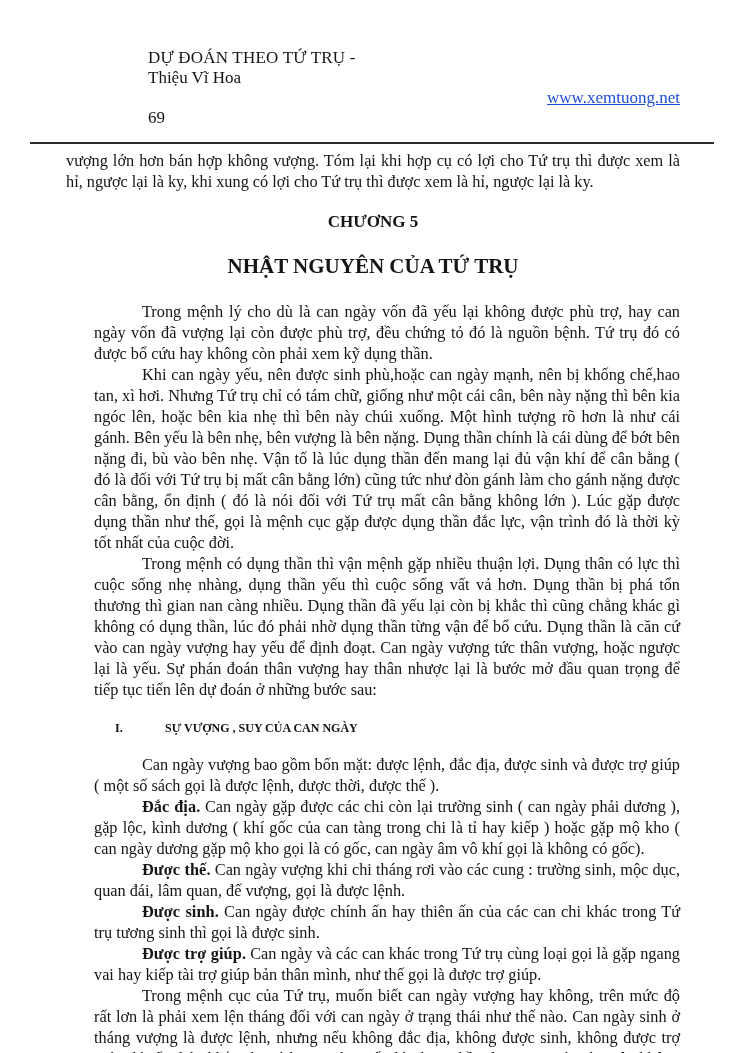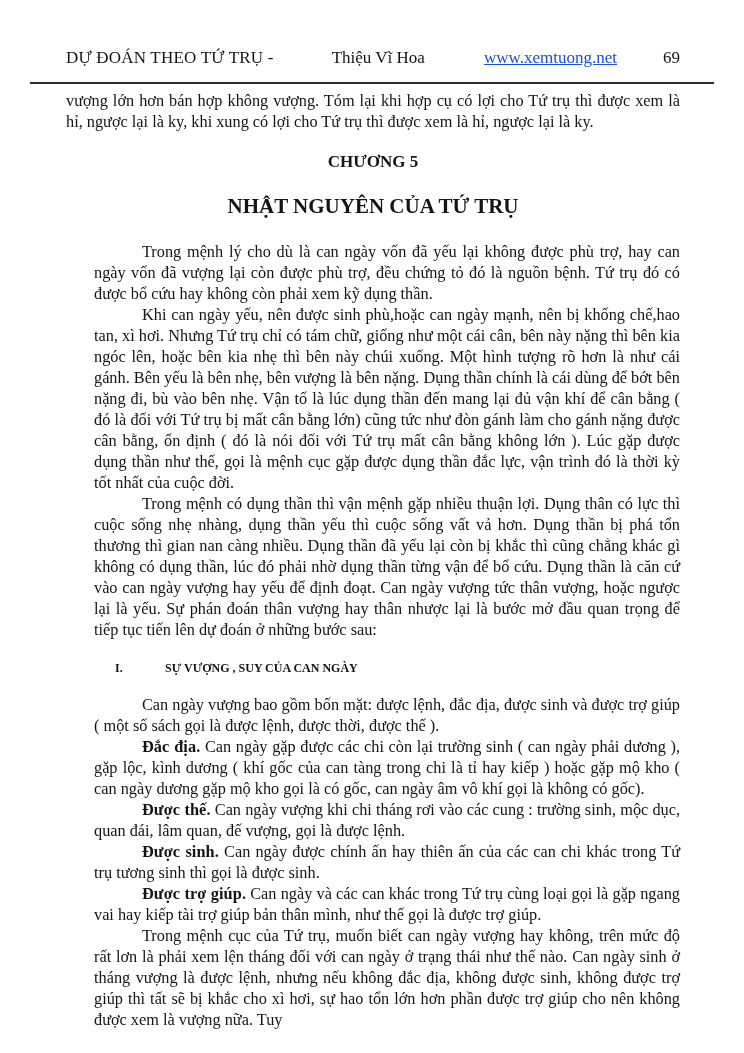--- a/index.html
+++ b/index.html
@@ -16,23 +16,24 @@
     width: 744px;
     height: 1053px;
     padding: 48px 64px 0 66px;
   }
   
   .hdr {
     display: flex;
     align-items: baseline;
     font-size: 17px;
     white-space: nowrap;
+    flex-direction: column;
   }
   .hdr .book-title { letter-spacing: 0.2px; }
-  .hdr .author { margin-left: 58px; }
+  .hdr .author { margin-left: 82px; }
   .hdr .site {
     margin-left: auto;
     text-decoration: underline;
     color: #1d4ed8;
   }
   .hdr .pagenum { margin-left: 46px; }
   .hdr-rule {
     border: none;
     border-top: 2px solid #2b2b2b;
     margin: 14px -34px 6px -36px;

